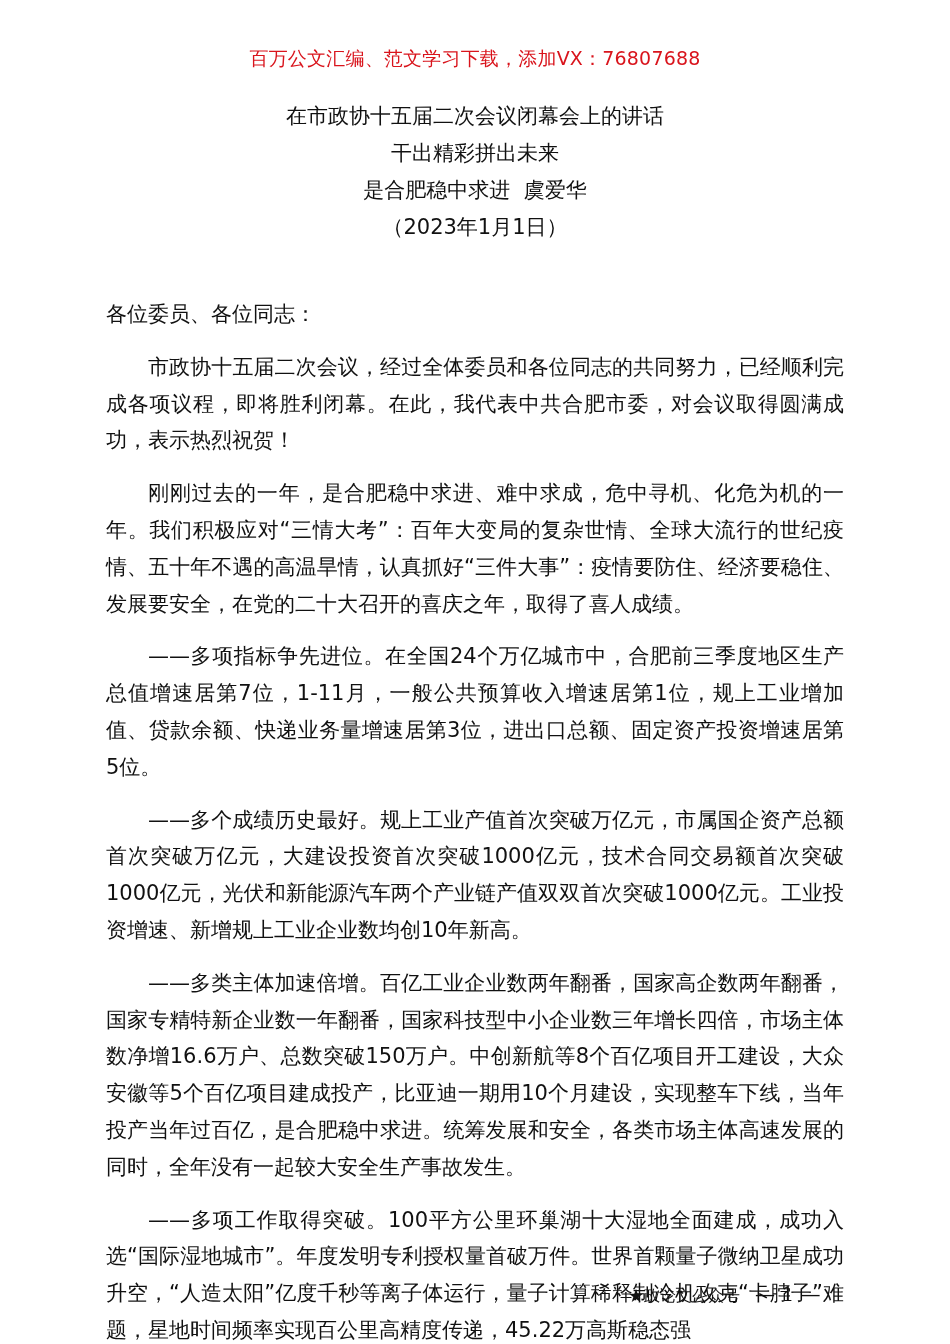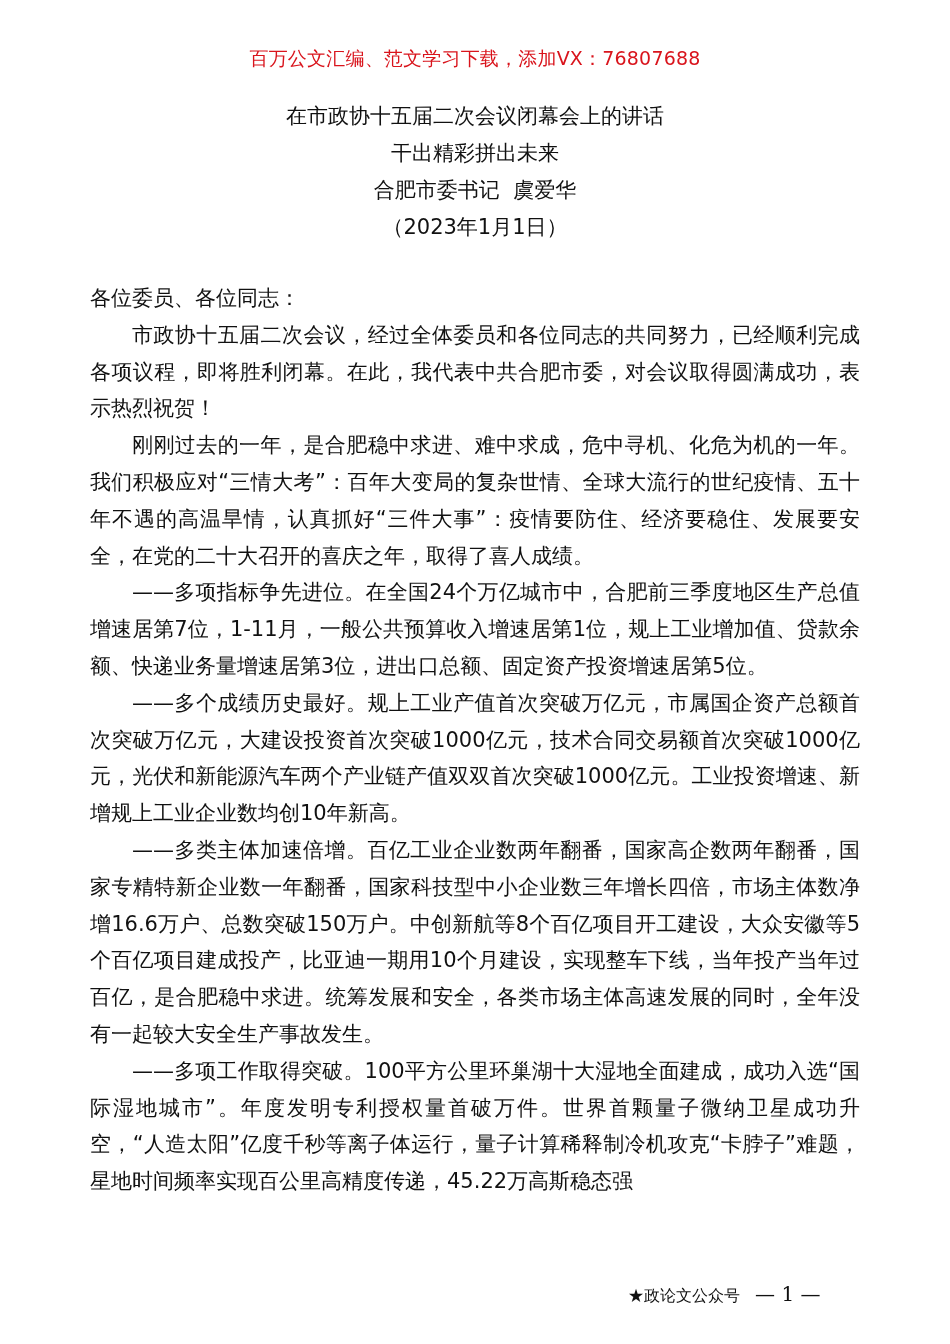--- a/index.html
+++ b/index.html
@@ -4,36 +4,36 @@
 <style>
   html, body { margin: 0; padding: 0; background: #ffffff; }
   body { width: 950px; height: 1344px; position: relative; overflow: hidden;
          font-family: "DejaVu Sans", "Liberation Sans", sans-serif; color: #111; }
   .banner { position: absolute; top: 46px; left: 0; width: 950px; text-align: center;
             font-size: 19px; color: #d9141c; letter-spacing: 0.2px; }
   .title-block { position: absolute; top: 98px; left: 0; width: 950px; text-align: center;
                  font-size: 21px; line-height: 37px; }
   .body-text { position: absolute; top: 280px; left: 90px; width: 770px;
                font-size: 21px; line-height: 36.8px; text-align: justify; }
-  .body-text p { margin: 0; }
+  .body-text p { margin: 16px; }
   .salutation { text-indent: 0; }
   .para { text-indent: 2em; }
   .footer { position: absolute; top: 1282px; left: 628px; font-family: "DejaVu Serif", "Liberation Serif", serif;
             font-size: 16px; color: #111; white-space: nowrap; text-align: center; }
   .footer .page-num { margin-left: 10px; font-size: 20px; }
 </style>
 </head>
 <body>
 
 <div class="banner">百万公文汇编、范文学习下载，添加VX：76807688</div>
 
 <div class="title-block">
   <div>在市政协十五届二次会议闭幕会上的讲话</div>
   <div>干出精彩拼出未来</div>
-  <div style="white-space: pre;">合肥市委书记  虞爱华</div>
+  <div style="white-space: pre;">是合肥稳中求进  虞爱华</div>
   <div>（2023年1月1日）</div>
 </div>
 
 <div class="body-text">
   <p class="salutation">各位委员、各位同志：</p>
   <p class="para">市政协十五届二次会议，经过全体委员和各位同志的共同努力，已经顺利完成各项议程，即将胜利闭幕。在此，我代表中共合肥市委，对会议取得圆满成功，表示热烈祝贺！</p>
   <p class="para">刚刚过去的一年，是合肥稳中求进、难中求成，危中寻机、化危为机的一年。我们积极应对“三情大考”：百年大变局的复杂世情、全球大流行的世纪疫情、五十年不遇的高温旱情，认真抓好“三件大事”：疫情要防住、经济要稳住、发展要安全，在党的二十大召开的喜庆之年，取得了喜人成绩。</p>
   <p class="para">——多项指标争先进位。在全国24个万亿城市中，合肥前三季度地区生产总值增速居第7位，1-11月，一般公共预算收入增速居第1位，规上工业增加值、贷款余额、快递业务量增速居第3位，进出口总额、固定资产投资增速居第5位。</p>
   <p class="para">——多个成绩历史最好。规上工业产值首次突破万亿元，市属国企资产总额首次突破万亿元，大建设投资首次突破1000亿元，技术合同交易额首次突破1000亿元，光伏和新能源汽车两个产业链产值双双首次突破1000亿元。工业投资增速、新增规上工业企业数均创10年新高。</p>
   <p class="para">——多类主体加速倍增。百亿工业企业数两年翻番，国家高企数两年翻番，国家专精特新企业数一年翻番，国家科技型中小企业数三年增长四倍，市场主体数净增16.6万户、总数突破150万户。中创新航等8个百亿项目开工建设，大众安徽等5个百亿项目建成投产，比亚迪一期用10个月建设，实现整车下线，当年投产当年过百亿，是合肥稳中求进。统筹发展和安全，各类市场主体高速发展的同时，全年没有一起较大安全生产事故发生。</p>

